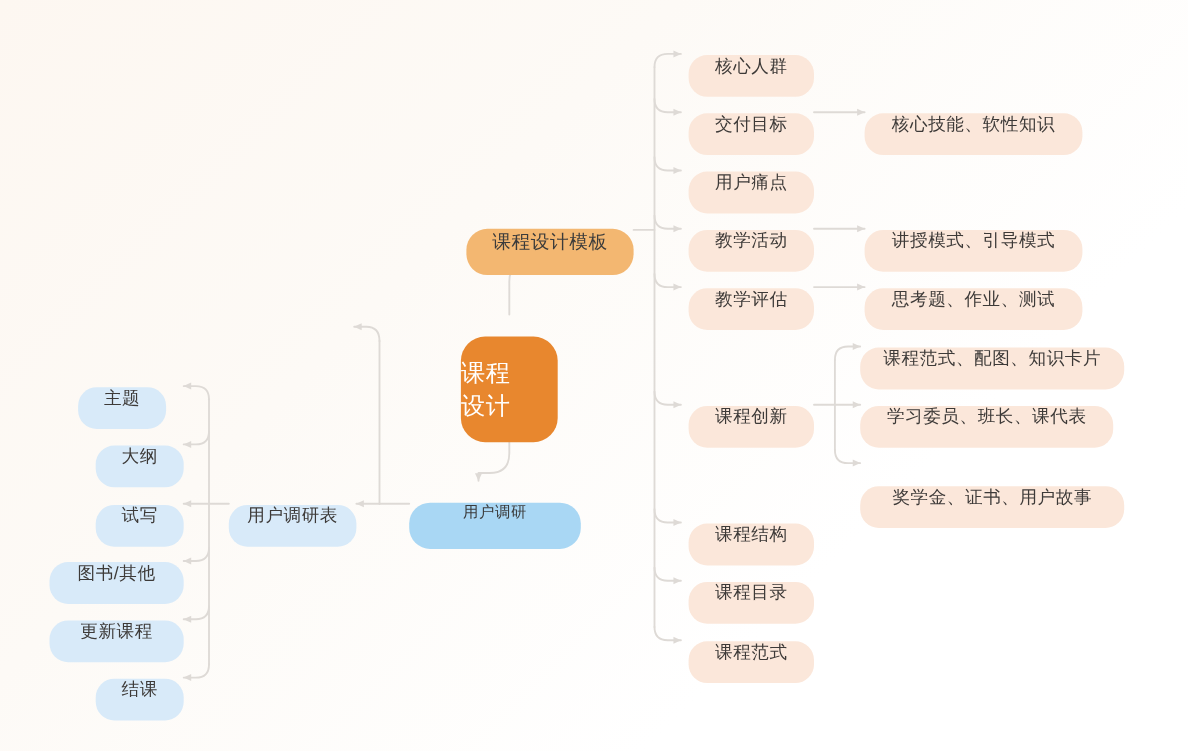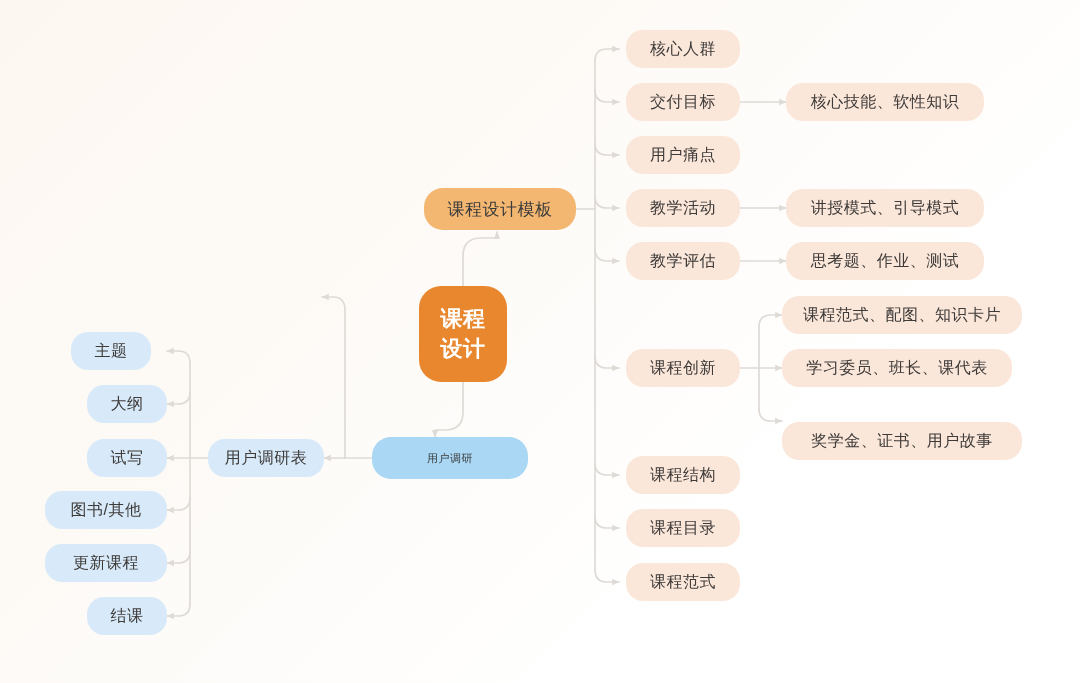--- a/index.html
+++ b/index.html
@@ -23,50 +23,51 @@
     position: absolute;
     left: 0;
     top: 0;
     width: 1080px;
     height: 683px;
     pointer-events: none;
   }
   .node {
     position: absolute;
     display: flex;
-    align-items: center;
+    align-items: flex-start;
     justify-content: center;
     box-sizing: border-box;
     white-space: nowrap;
     letter-spacing: 0.5px;
     text-align: center;
+    margin-top: 20px;
   }
   
   .n-root {
     background: #e8872e;
     color: #ffffff;
     border-radius: 22px;
     font-size: 22px;
     line-height: 30px;
-    font-weight: 700;
+    font-weight: 400;
     flex-direction: column;
   }
   
   .n-tmpl {
     background: #f3b771;
     color: #3b3b3b;
     border-radius: 19px;
     font-size: 17px;
   }
   
   .n-survey {
     background: #a9d7f4;
     color: #3b3b3b;
     border-radius: 19px;
-    font-size: 11px;
+    font-size: 14px;
   }
   
   .n-peach {
     background: #fbe7da;
     color: #3d3a38;
     border-radius: 17px;
     font-size: 16px;
   }
   
   .n-blue {

